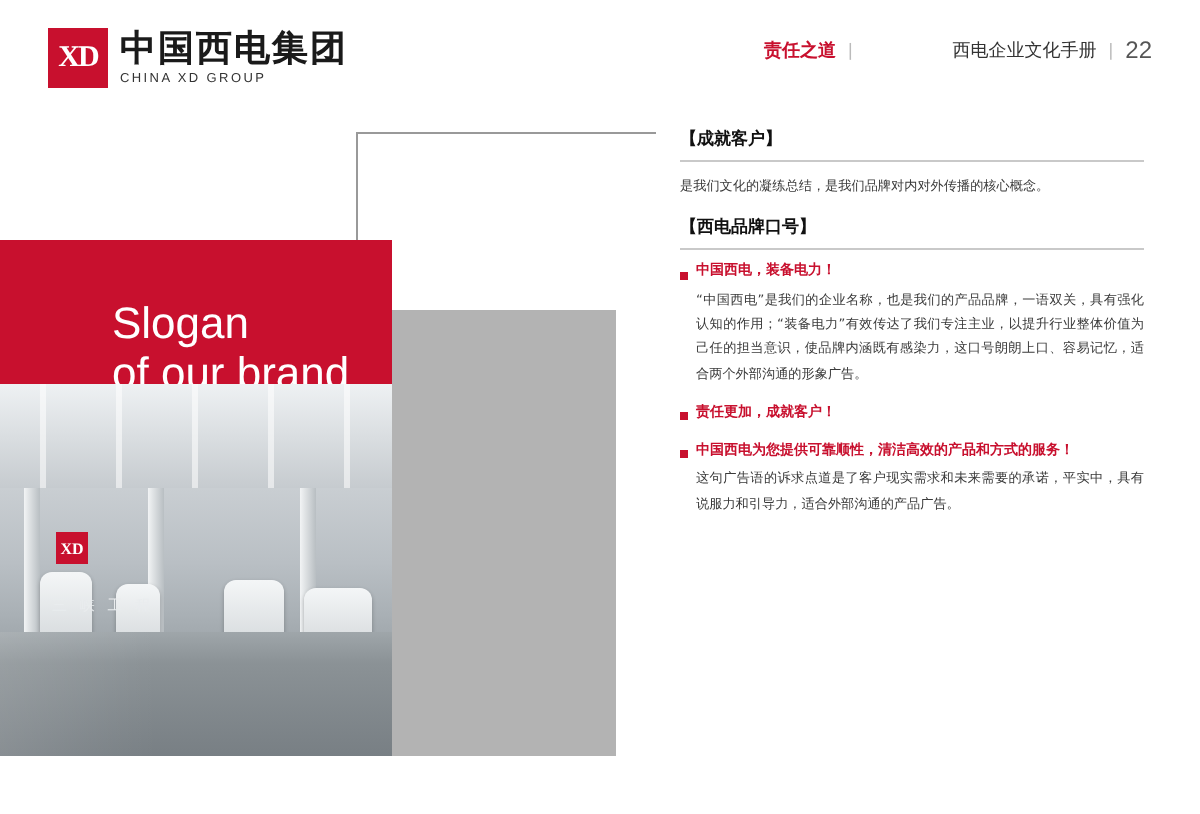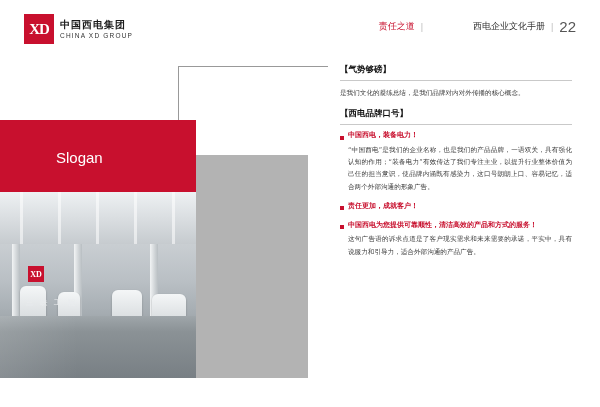--- a/index.html
+++ b/index.html
@@ -23,52 +23,52 @@
   }
   .logo-mark{
     width:30px;height:30px;background:#c8102e;
     color:#fff;font-weight:bold;font-size:15px;
     display:flex;align-items:center;justify-content:center;
     letter-spacing:-1px;
     font-family:"Liberation Serif", serif;
   }
   .logo-text{line-height:1.1;}
   .logo-cn{
-    font-size:10px;font-weight:bold;color:#1a1a1a;
+    font-size:18px;font-weight:bold;color:#1a1a1a;
     letter-spacing:1px;
     font-family:"DejaVu Sans", sans-serif;
   }
   .logo-en{
     font-size:6.5px;color:#333;letter-spacing:1.2px;margin-top:2px;
   }
   .header-right{
     position:absolute;right:24px;top:18px;
     display:flex;align-items:center;gap:6px;
     font-size:9px;
   }
-  .hr-red{color:#c8102e;font-family:"DejaVu Sans", sans-serif;}
+  .hr-red{color:#c8102e;font-family:"DejaVu Sans", sans-serif;font-weight:bold;}
   .hr-sep{color:#bbb;font-size:9px;}
   .hr-dark{color:#333;font-family:"DejaVu Sans", sans-serif;padding-left:44px;}
-  .hr-page{color:#555;font-size:15px;}
+  .hr-page{color:#555;font-size:12px;}
 
   
   .red-band{
     position:absolute;left:0;top:120px;width:196px;height:72px;
     background:#c8102e;
   }
   .slogan-cn{
     position:absolute;left:56px;top:122px;
     font-size:22px;color:#ffffff;
     font-family:"DejaVu Sans", sans-serif;
     letter-spacing:1px;
     white-space:nowrap;
   }
   .slogan-en{
     position:absolute;left:56px;top:150px;
-    font-size:15px;color:#ffffff;
+    font-size:22px;color:#ffffff;
     font-family:"Liberation Sans", sans-serif;
     line-height:1.12;
     font-weight:300;
   }
   
   .guide-v{
     position:absolute;left:178px;top:66px;width:1px;height:120px;background:#999;
   }
   .guide-h{
     position:absolute;left:178px;top:66px;width:150px;height:1px;background:#999;
@@ -175,20 +175,21 @@
     <span class="hr-sep">|</span>
     <span class="hr-page">22</span>
   </div>
 
   <div class="guide-v"></div>
   <div class="guide-h"></div>
 
   <div class="red-band"></div>
   <div class="slogan-en">
     <div>Slogan</div>
+    <div>of our brand</div>
   </div>
 
   <div class="photo">
     <div class="ph-ceiling"></div>
     <div class="ph-beam" style="left:20px"></div>
     <div class="ph-beam" style="left:58px"></div>
     <div class="ph-beam" style="left:96px"></div>
     <div class="ph-beam" style="left:134px"></div>
     <div class="ph-beam" style="left:172px"></div>
     <div class="ph-col" style="left:12px"></div>
@@ -202,21 +203,21 @@
     <div class="ph-floor-gloss"></div>
     <div class="ph-xd">XD</div>
     <div class="ph-caption">三 峡 工 程</div>
   </div>
 
   <div class="gray-panel"></div>
 
   <div class="right-col">
 
     <div class="block">
-      <div class="sec-title">【气势够磅】</div>
+      <div class="sec-title">【成就客户】</div>
       <div class="rule"></div>
       <p class="body-txt">是我们文化的凝练总结，是我们品牌对内对外传播的核心概念。</p>
     </div>
 
     <div class="block">
       <div class="sec-title">【西电品牌口号】</div>
       <div class="rule"></div>
 
       <div class="block">
         <div class="bullet-head">

